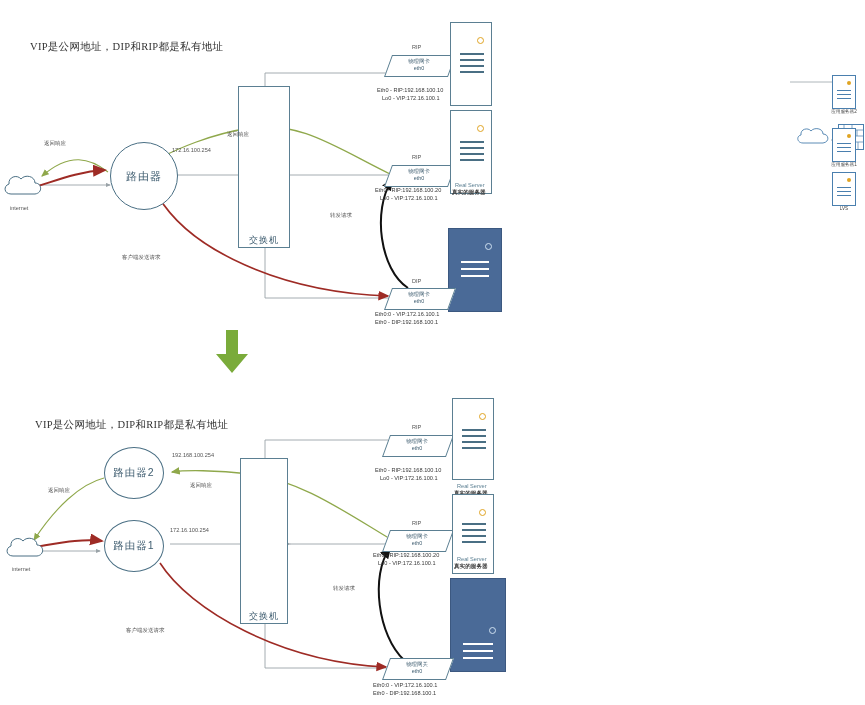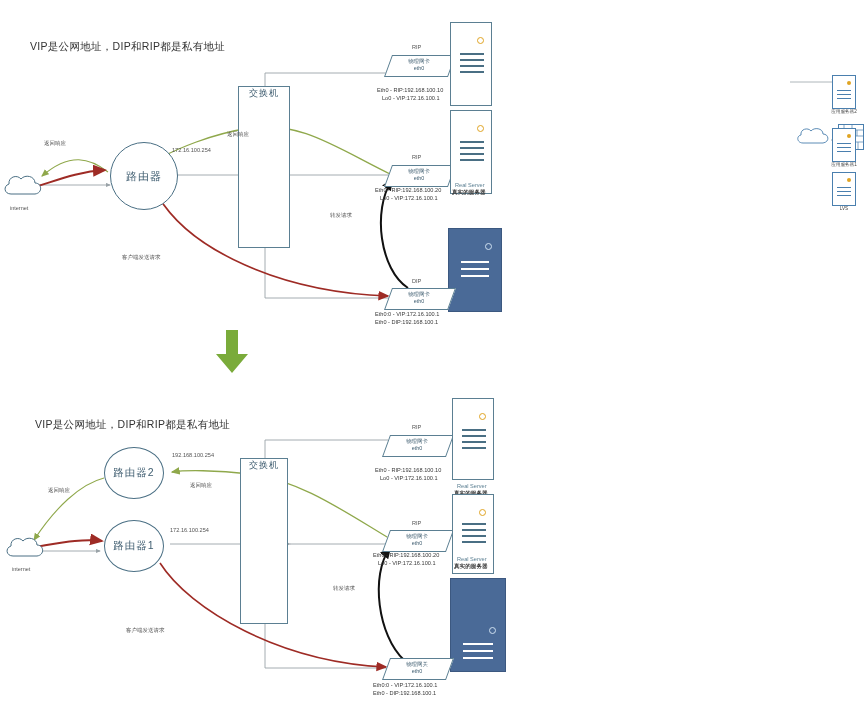--- a/index.html
+++ b/index.html
@@ -1,33 +1,33 @@
 <!DOCTYPE html>
 <html><head>
 <meta charset="utf-8">
 <style>
   html,body{margin:0;padding:0;background:#ffffff;}
   body{width:865px;height:705px;position:relative;overflow:hidden;
        font-family:"Liberation Sans","DejaVu Sans",sans-serif;color:#3c3c3c;}
   .abs{position:absolute;}
-  .title{font-size:10.5px;color:#333;letter-spacing:.3px;white-space:nowrap;}
+  .title{font-size:10.5px;color:#333;letter-spacing:.3px;white-space:nowrap;font-family:Liberation Serif, serif;}
   .tiny{font-size:5.6px;color:#3a3a3a;white-space:nowrap;line-height:1.45;}
   .lbl-cn-sm{font-size:5.5px;color:#555;white-space:nowrap;}
   .ip{font-size:5.6px;color:#555;white-space:nowrap;}
 
   
   .router{border:1.3px solid #4a6f84;border-radius:50%;background:#ffffff;
           display:flex;align-items:center;justify-content:center;
           font-size:11px;color:#3f5d70;letter-spacing:1px;}
   .router.big{width:66px;height:66px;}
   .router.med{width:58px;height:50px;font-size:10.5px;}
 
   
   .switchbox{border:1.2px solid #5b7f92;background:#ffffff;
-             display:flex;align-items:flex-start;justify-content:center;
+             display:flex;align-items:flex-end;justify-content:center;
              font-size:9px;color:#3f5d70;letter-spacing:1px;}
 
   
   .nic{border:1px solid #5b7f92;background:#ffffff;
        transform:skewX(-20deg);}
   .nic-txt{display:flex;flex-direction:column;align-items:center;
            justify-content:center;font-size:5.4px;color:#3f5d70;line-height:1.3;}
 
   
   .server{border:1.4px solid #5b7f92;background:#ffffff;}

